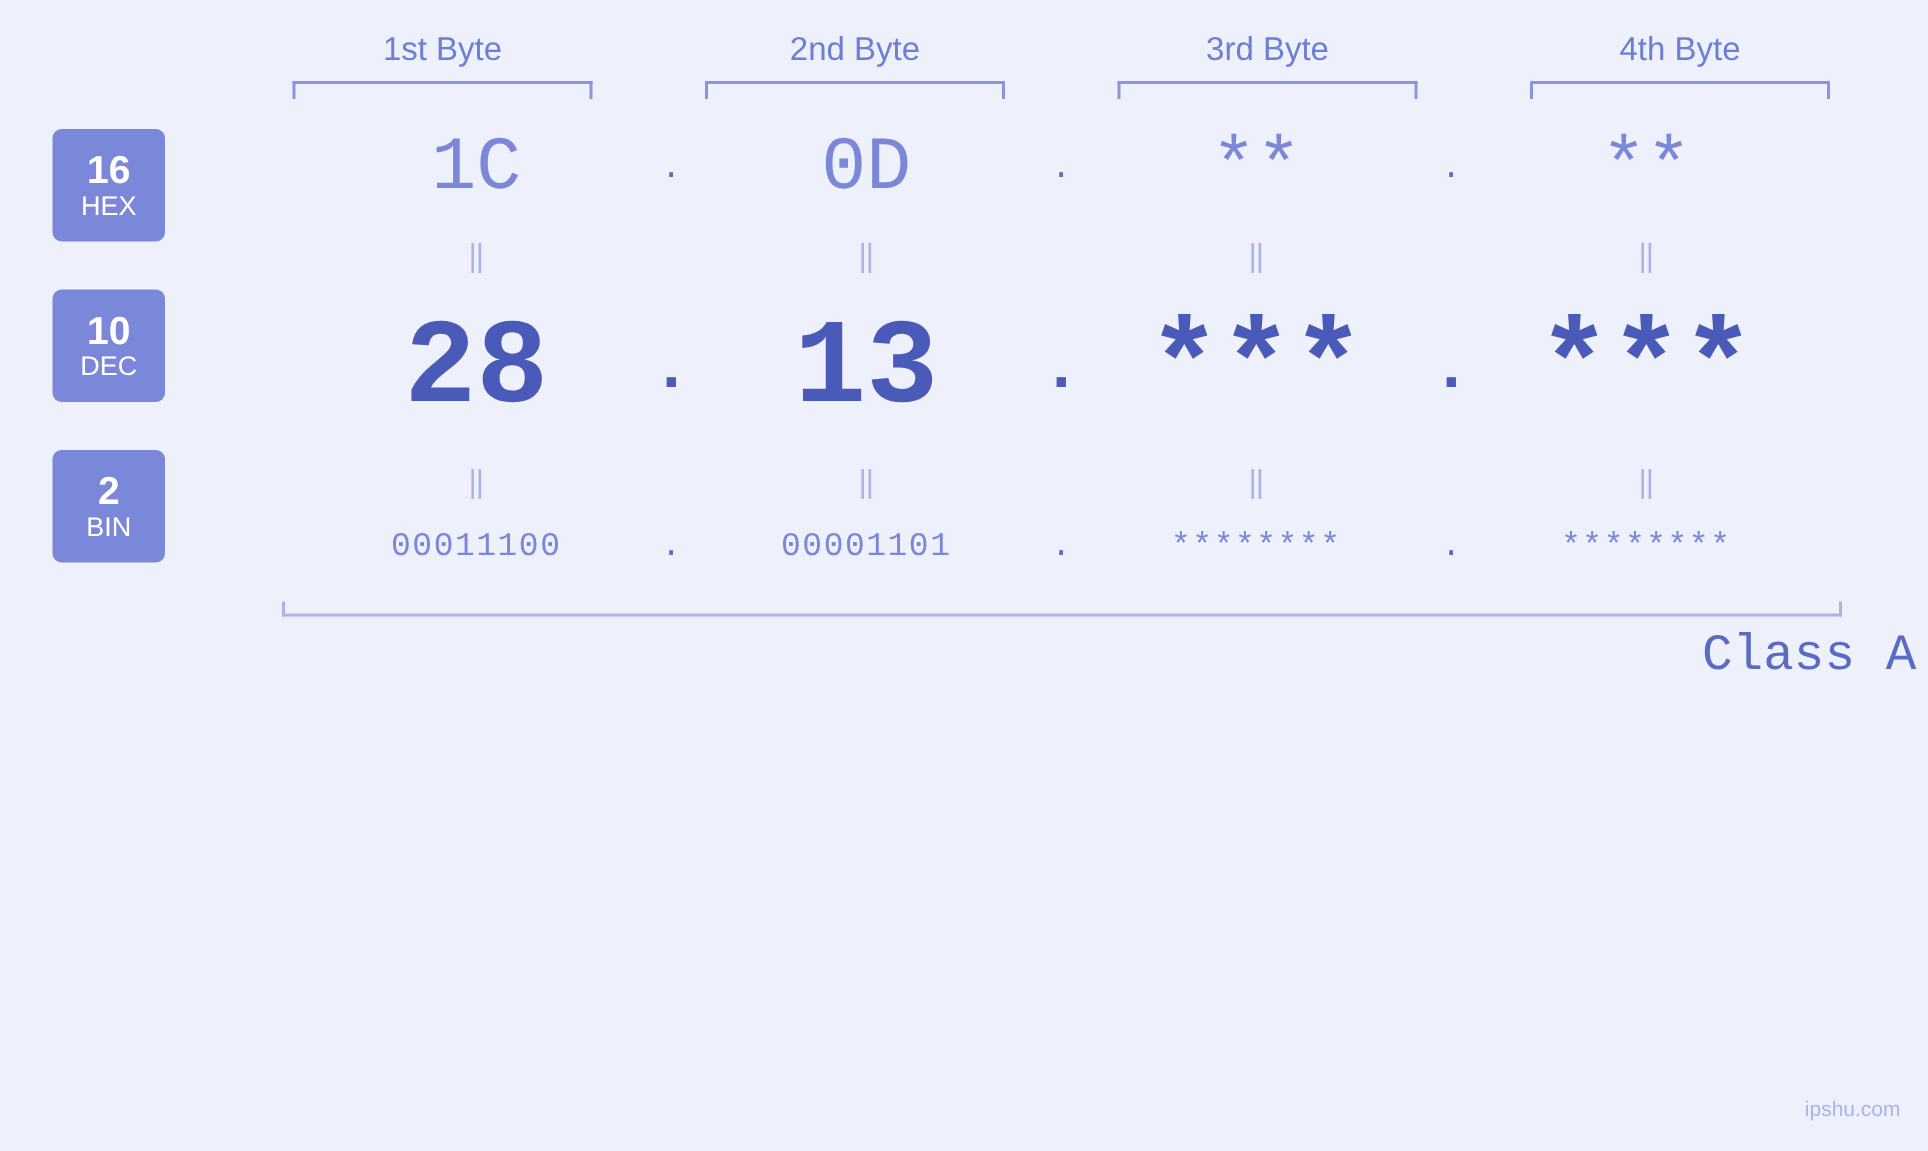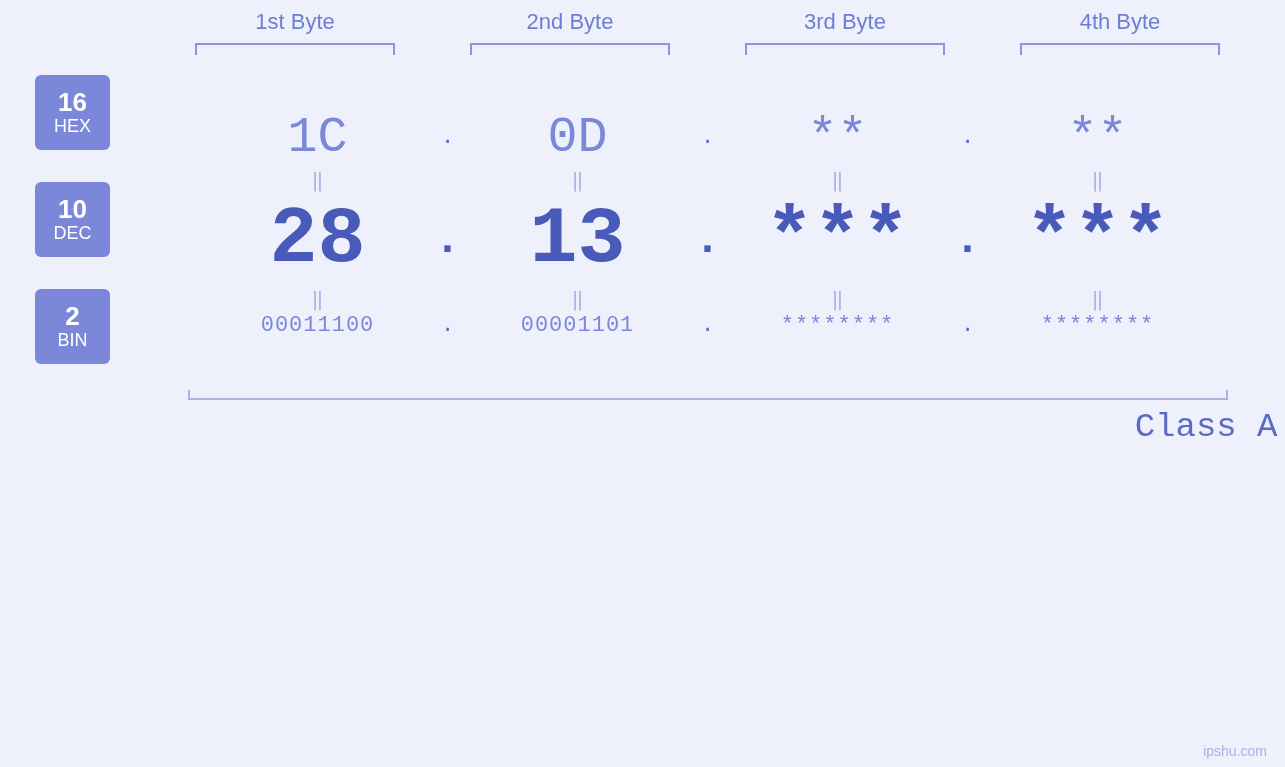--- a/index.html
+++ b/index.html
@@ -20,21 +20,21 @@
       display: flex;
       flex-direction: column;
       align-items: center;
     }
 
     
     .header-row {
       display: flex;
       width: 1100px;
       margin-left: 130px;
-      padding-top: 9px;
+      padding-top: 20px;
       justify-content: space-around;
     }
 
     .byte-label {
       color: #6b7fd4;
       font-size: 22px;
       font-family: Arial, sans-serif;
       text-align: center;
       width: 220px;
     }
@@ -86,21 +86,21 @@
     }
 
     .base-name {
       font-size: 18px;
       font-weight: normal;
     }
 
     
     .watermark {
       position: absolute;
-      bottom: 8px;
+      bottom: 20px;
       right: 18px;
       color: #aab2e8;
       font-size: 14px;
       font-family: Arial, sans-serif;
     }
 
     
     .byte-row {
       display: flex;
       flex-direction: row;
@@ -178,21 +178,21 @@
       <div class="base-badge">
         <span class="base-num">10</span>
         <span class="base-name">DEC</span>
       </div>
       <div class="base-badge">
         <span class="base-num">2</span>
         <span class="base-name">BIN</span>
       </div>
     </div>
 
-    <div style="flex:1; display:flex; flex-direction:column; padding: 8px 0 8px 0; margin-top: 36px;">
+    <div style="flex:1; display:flex; flex-direction:column; justify-content:space-between; padding: 8px 0 8px 0;">
 
       <div class="byte-row hex-row">
         <div class="byte-cell">1C</div>
         <div class="sep-dot" style="font-size:22px;">.</div>
         <div class="byte-cell">0D</div>
         <div class="sep-dot" style="font-size:22px;">.</div>
         <div class="byte-cell">**</div>
         <div class="sep-dot" style="font-size:22px;">.</div>
         <div class="byte-cell">**</div>
       </div>

